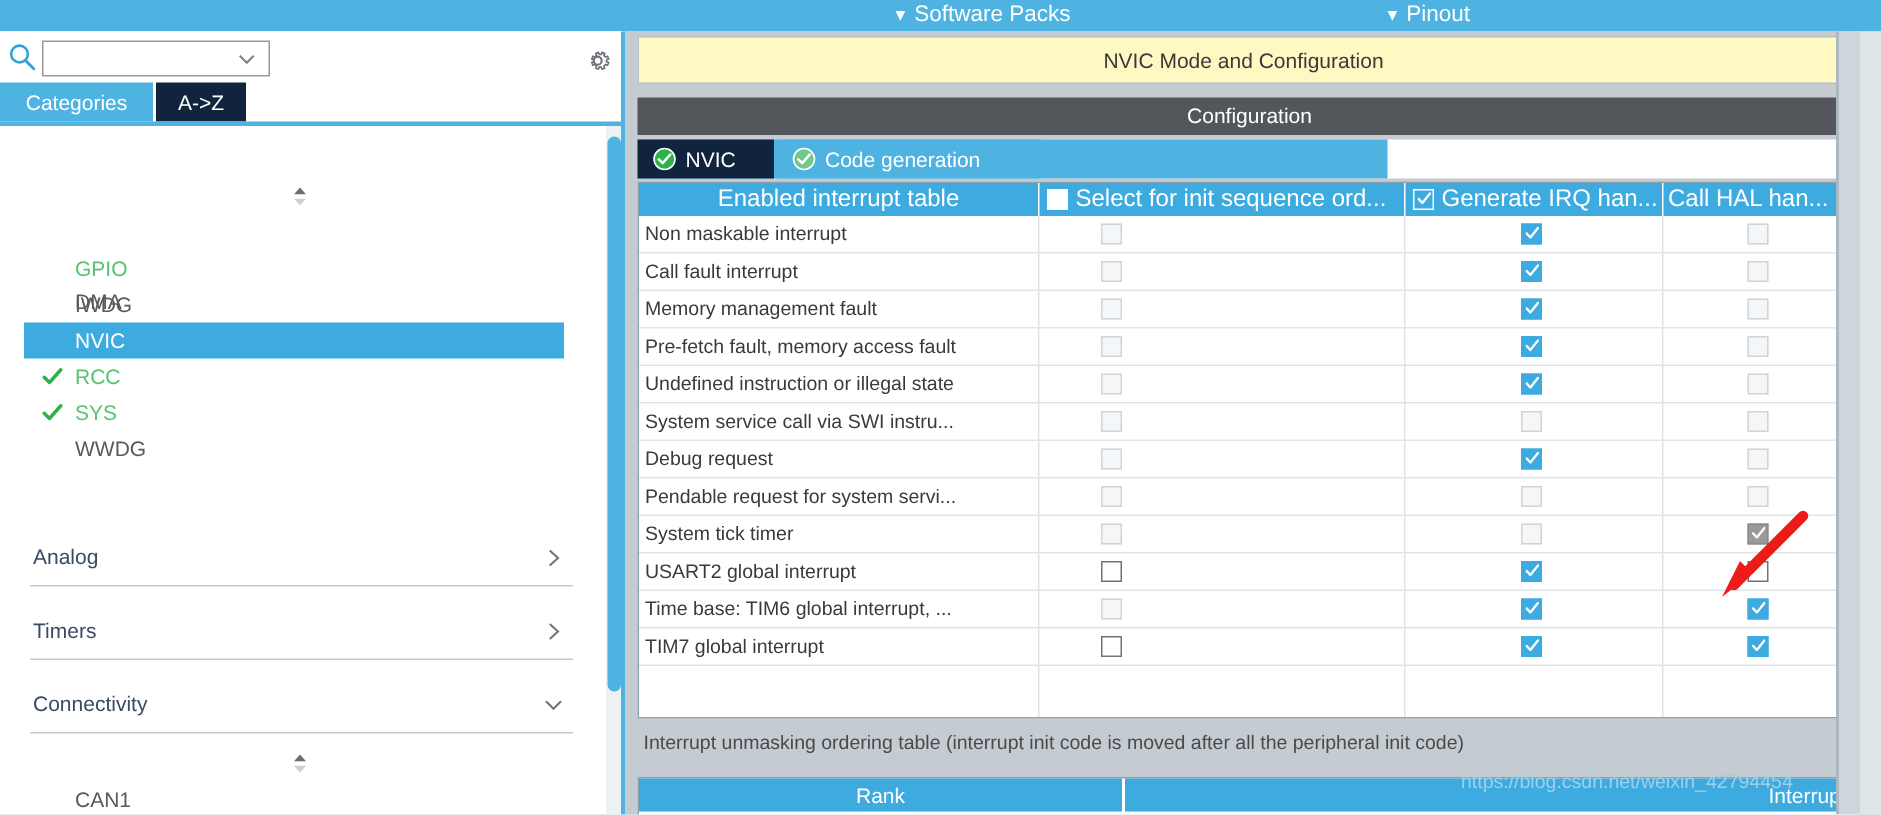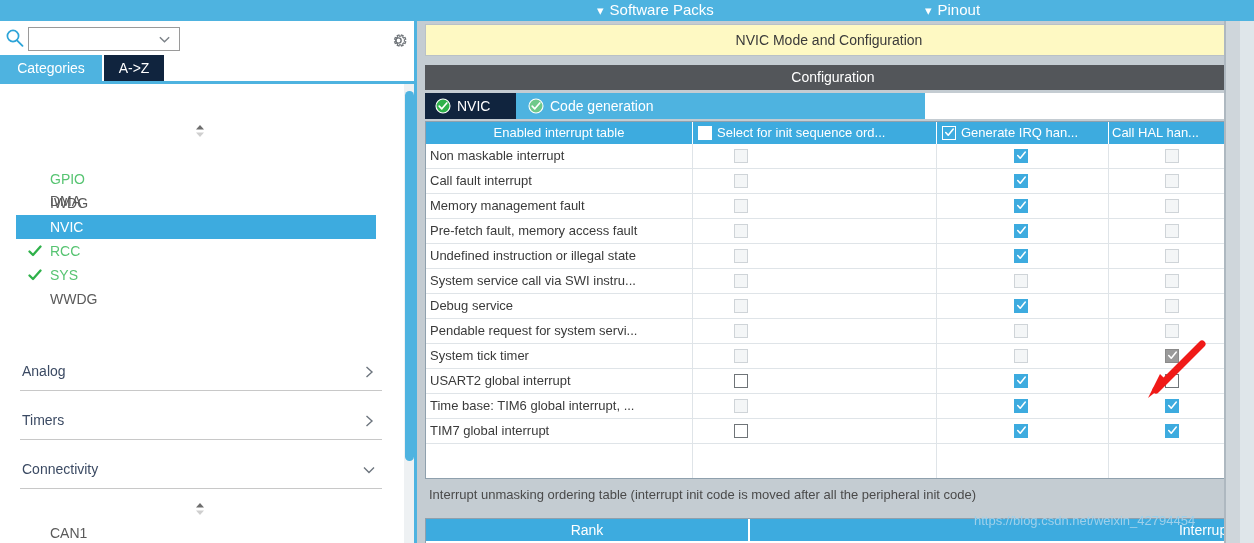--- a/index.html
+++ b/index.html
@@ -141,21 +141,21 @@
   
   .table-wrap{
     position:absolute;left:8px;top:100px;width:816px;height:358px;
     background:#ffffff;border:1px solid #8fa0ad;box-sizing:border-box;
   }
   .thead{
     position:absolute;left:0;top:0;width:814px;height:22px;background:#3dabdf;
   }
   .th{
     position:absolute;top:0;height:22px;line-height:22px;
-    color:#ffffff;font-size:13px;white-space:nowrap;overflow:hidden;
+    color:#ffffff;font-size:16px;white-space:nowrap;overflow:hidden;
   }
   .th-sep{position:absolute;top:0;width:1px;height:22px;background:#ffffff;}
   .th-cb{position:absolute;top:4px;width:13px;height:13px;}
 
   .trow{
     position:absolute;left:0;width:814px;height:25px;
     border-bottom:1px solid #dfe4e8;box-sizing:border-box;
   }
   .tcell-name{
     position:absolute;left:4px;top:0;width:262px;height:24px;line-height:24px;
@@ -423,21 +423,21 @@
             </div>
             <div class="cb off dis" style="left: 739px; top: 5px;"></div>
           </div>
           <div class="trow" style="top: 147px;">
             <div class="tcell-name">System service call via SWI instru...</div>
             <div class="cb off dis" style="left: 308px; top: 5px;"></div>
             <div class="cb off dis" style="left: 588px; top: 5px;"></div>
             <div class="cb off dis" style="left: 739px; top: 5px;"></div>
           </div>
           <div class="trow" style="top: 172px;">
-            <div class="tcell-name">Debug service</div>
+            <div class="tcell-name">Debug request</div>
             <div class="cb off dis" style="left: 308px; top: 5px;"></div>
             <div class="cb on" style="left: 588px; top: 5px;">
               <svg class="tick" viewBox="0 0 10 11">
                 <polyline points="0.8,5.6 3.6,8.6 9.2,1.6" fill="none" stroke="#ffffff" stroke-width="1.7" stroke-linecap="round" stroke-linejoin="round"></polyline>
               </svg>
             </div>
             <div class="cb off dis" style="left: 739px; top: 5px;"></div>
           </div>
           <div class="trow" style="top: 197px; padding-left: 48px;">
             <div class="tcell-name">Pendable request for system servi...</div>

